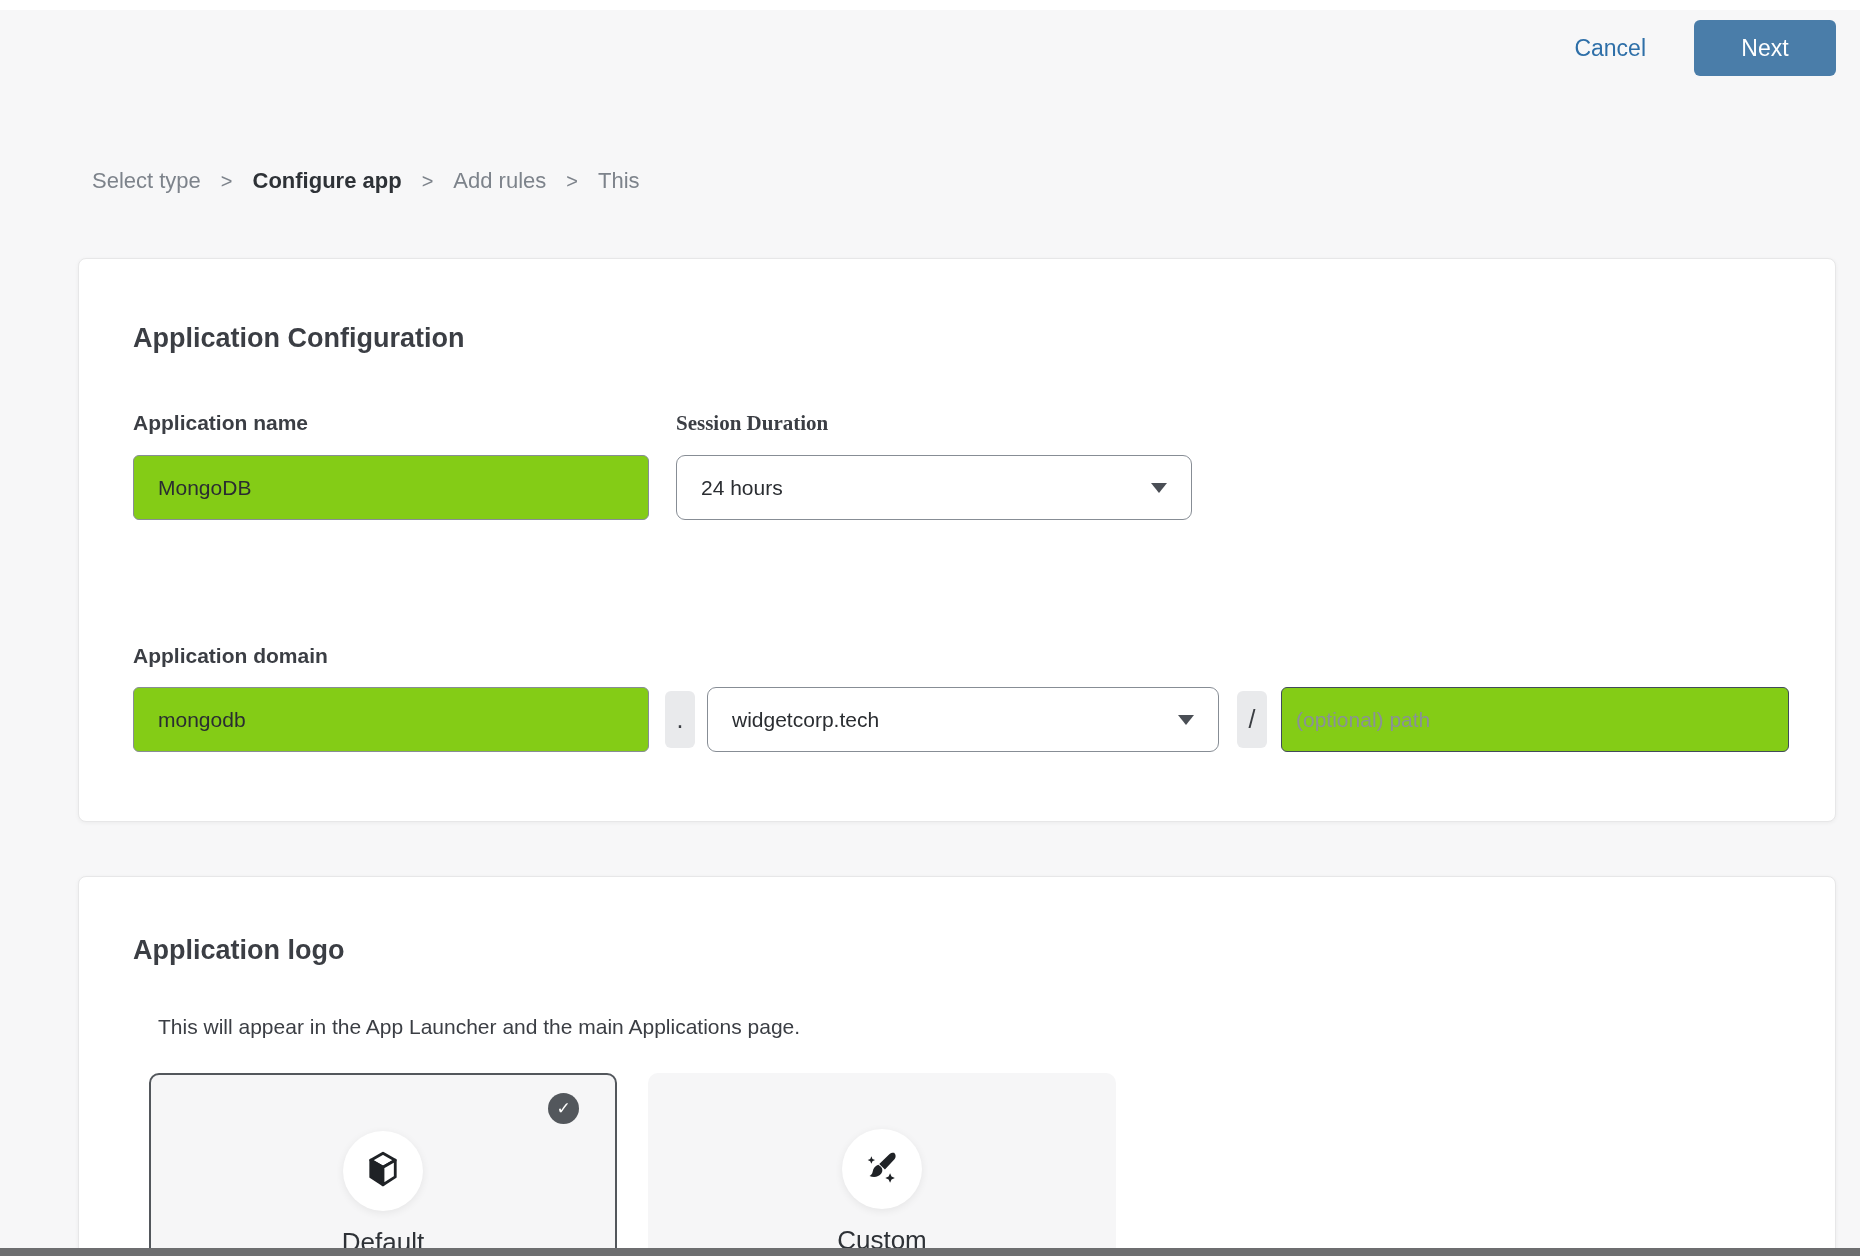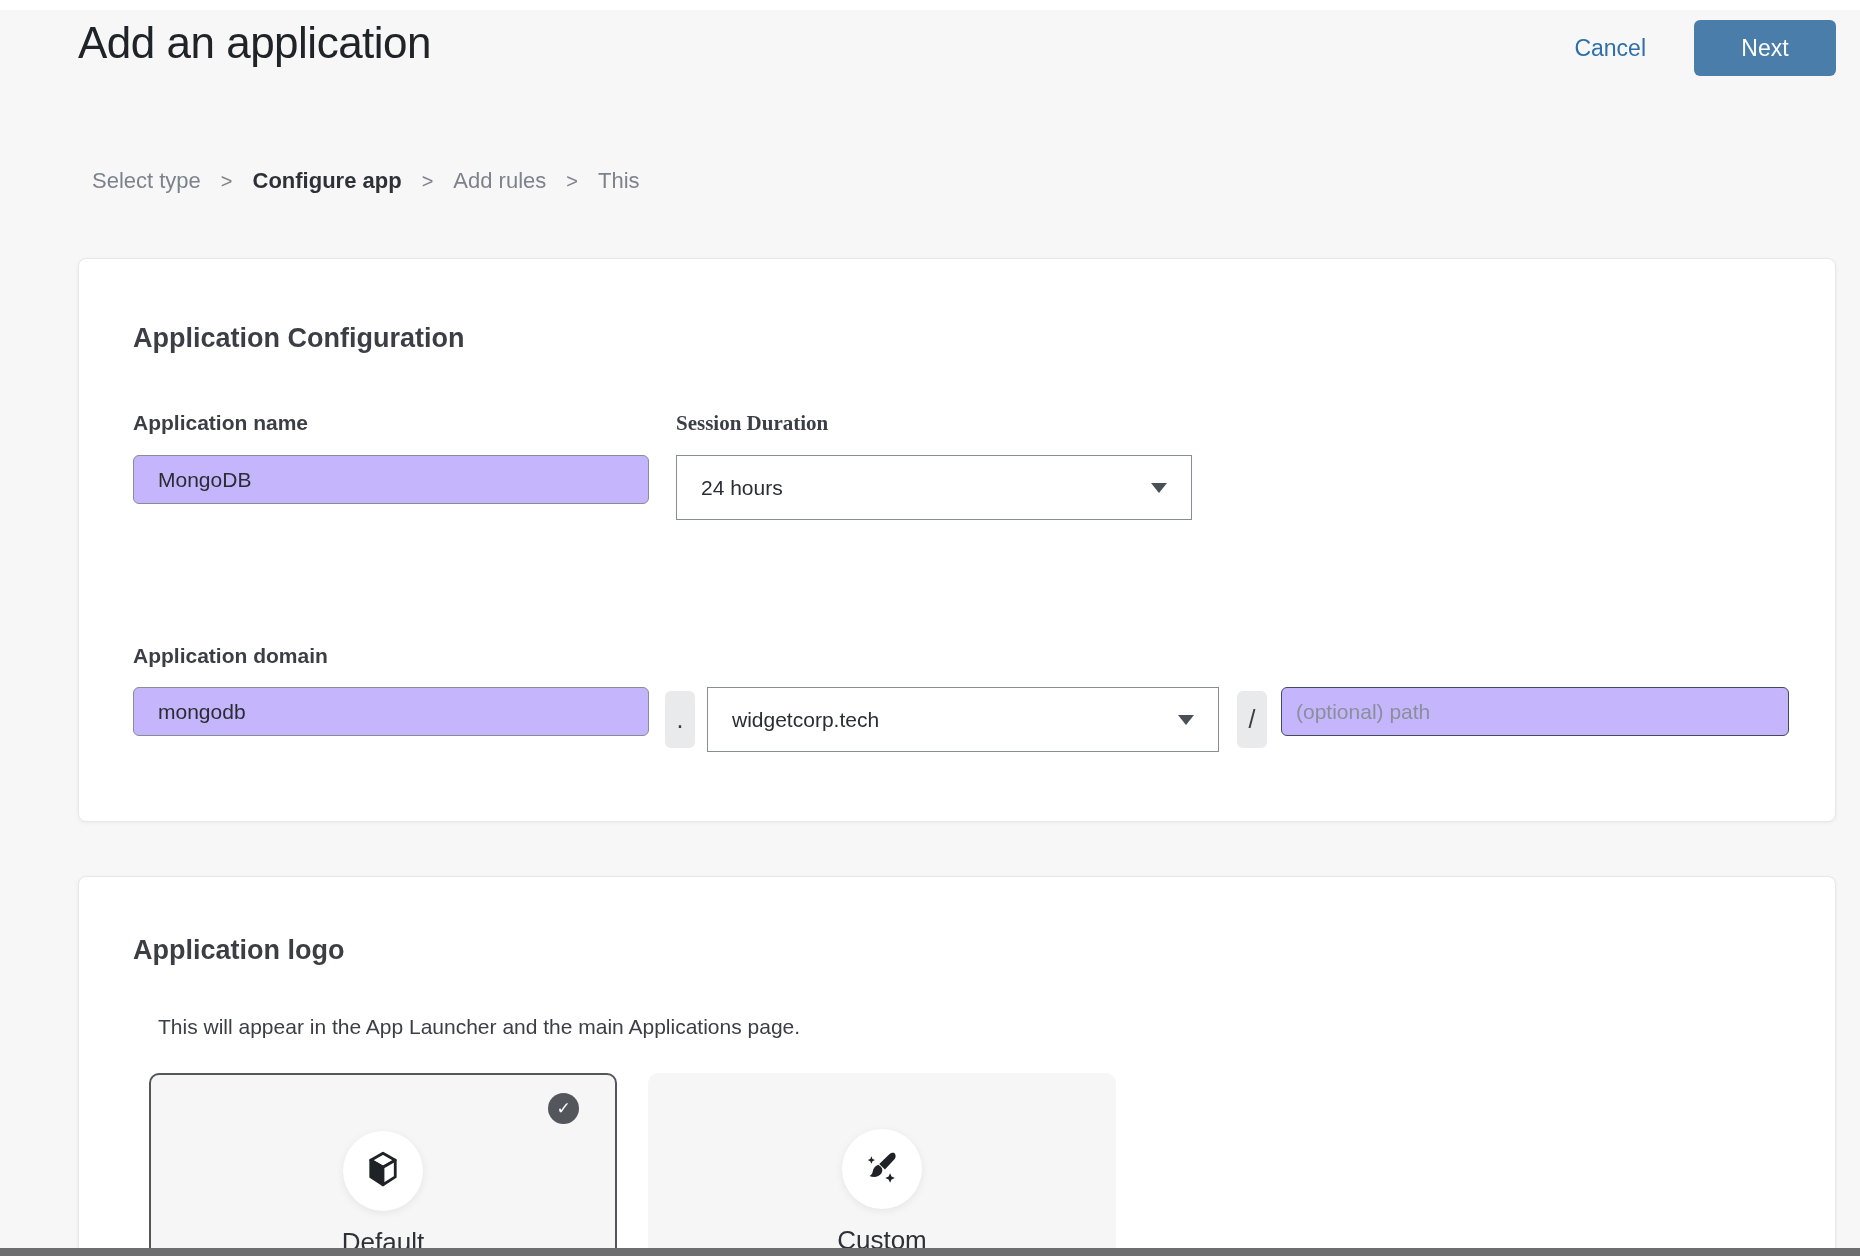--- a/index.html
+++ b/index.html
@@ -38,27 +38,27 @@
     background:#ffffff; border:1px solid #e7e7e8; border-radius:8px;
     box-shadow:0 1px 4px rgba(0,0,0,0.05);
   }
   .card-config { top:258px; height:564px; }
   .card-logo   { top:876px; height:520px; }
   .section-title { position:absolute; left:54px; font-size:27px; font-weight:700; color:#3b3e44; }
 
   
   .field-label { position:absolute; font-size:21px; font-weight:700; color:#3b3e44; }
   .text-input {
-    position:absolute; height:49px; border:1px solid #878d95; border-radius:6px;
-    background:#c4b5fd; font-family:inherit; font-size:21px; color:#2a2d31; padding:0 24px;
+    position:absolute; height:65px; border:1px solid #878d95; border-radius:6px;
+    background:#84cc16; font-family:inherit; font-size:21px; color:#2a2d31; padding:0 24px;
   }
   .text-input::placeholder { color:#8a9099; }
   .text-input.dark-border { border-color:#414b5a; }
   .select-box {
-    position:absolute; height:65px; border:1px solid #878d95; border-radius:0;
+    position:absolute; height:65px; border:1px solid #878d95; border-radius:9px;
     background:#ffffff; display:flex; align-items:center; justify-content:space-between;
     padding:0 24px; font-size:21px; color:#2a2d31; cursor:pointer;
   }
   .chevron-down {
     width:0; height:0;
     border-left:8px solid transparent; border-right:8px solid transparent;
     border-top:10px solid #4a4e55;
   }
   .sep-box {
     position:absolute; top:4px; height:57px; width:30px; border-radius:6px;
@@ -90,21 +90,20 @@
     text-align:center; font-size:26px; color:#2e3237;
   }
   .bottom-bar { position:absolute; bottom:0; left:0; width:100%; height:8px; background:#6d6e70; z-index:50; }
 </style>
 </head>
 <body>
 
 <div class="top-white-strip"></div>
 
 <div class="page-header">
-  <div class="page-title">Add an application</div>
   <div class="header-actions">
     <button class="cancel-link">Cancel</button>
     <button class="next-button">Next</button>
   </div>
 </div>
 
 <div class="breadcrumb">
   <span class="crumb">Select type</span>
   <span class="crumb-sep">&gt;</span>
   <span class="crumb active">Configure app</span>

